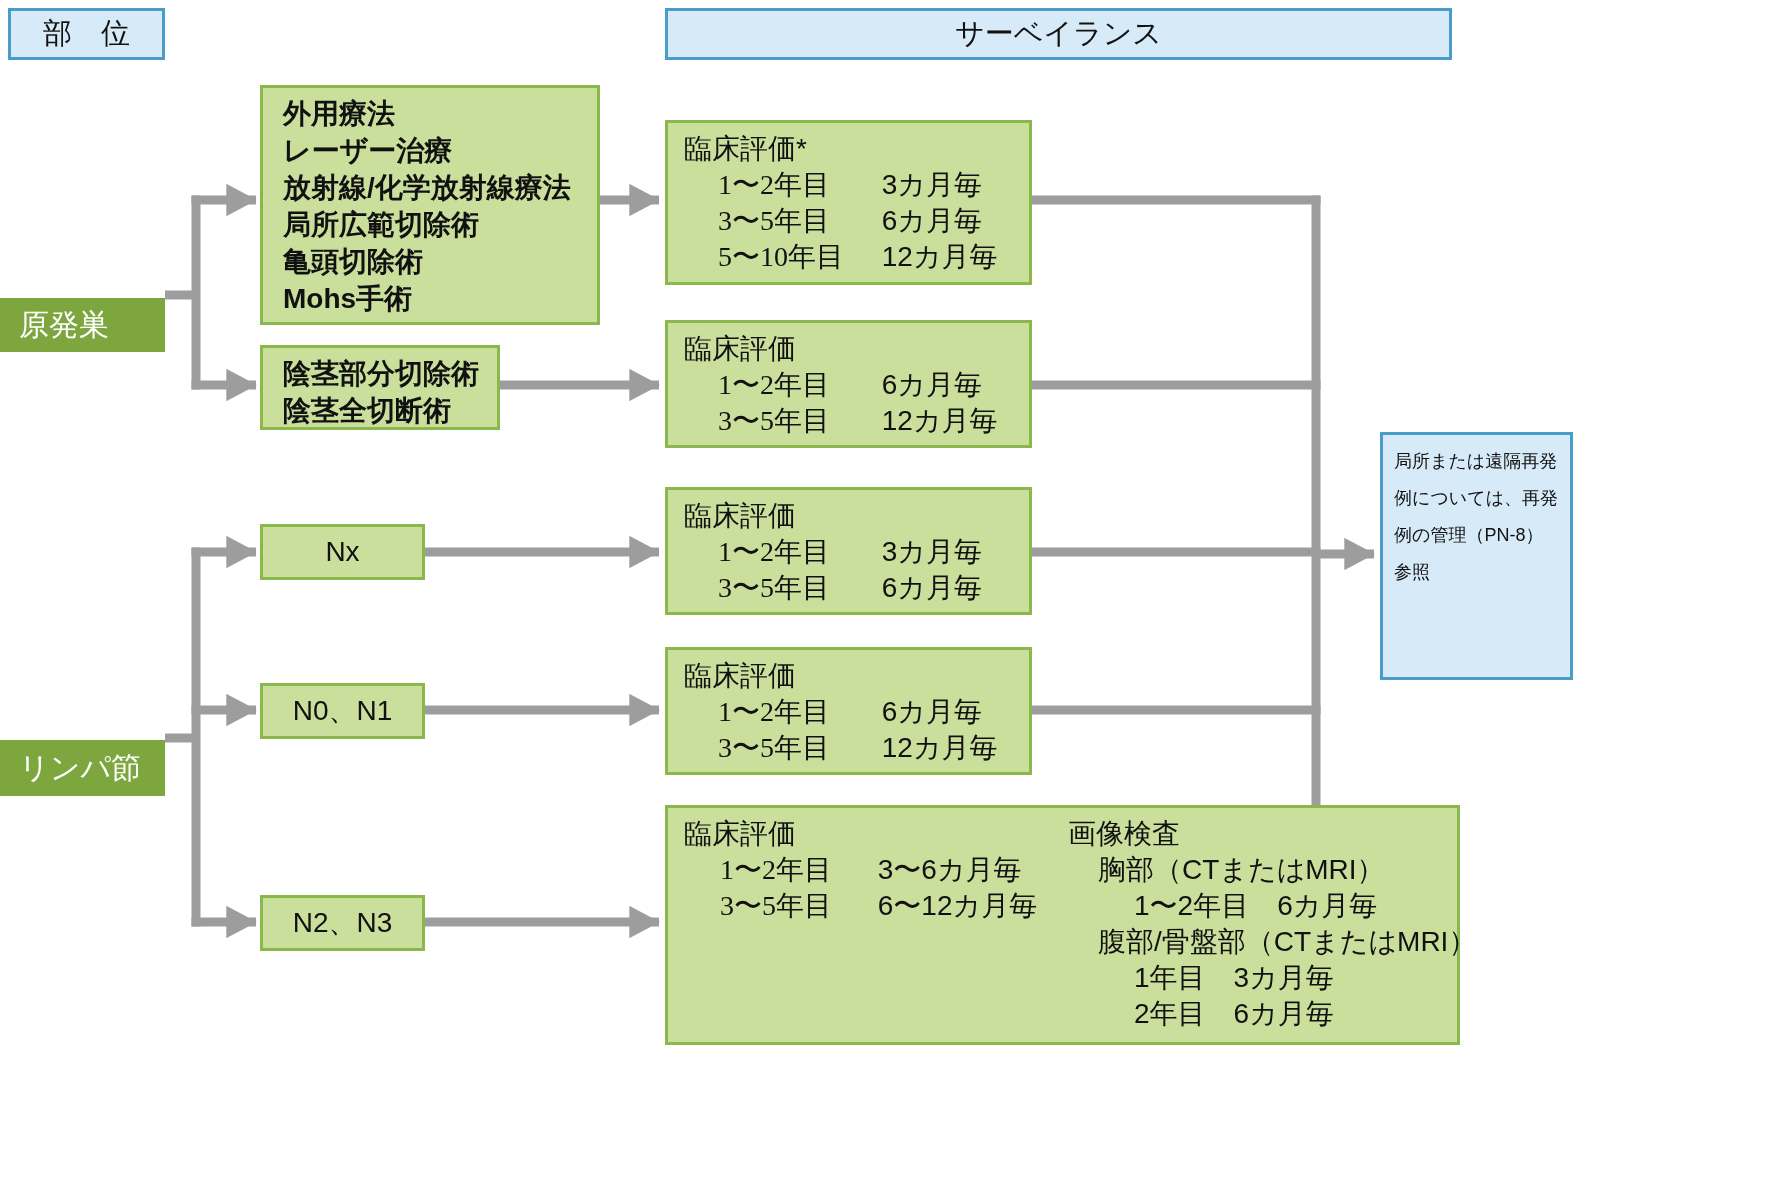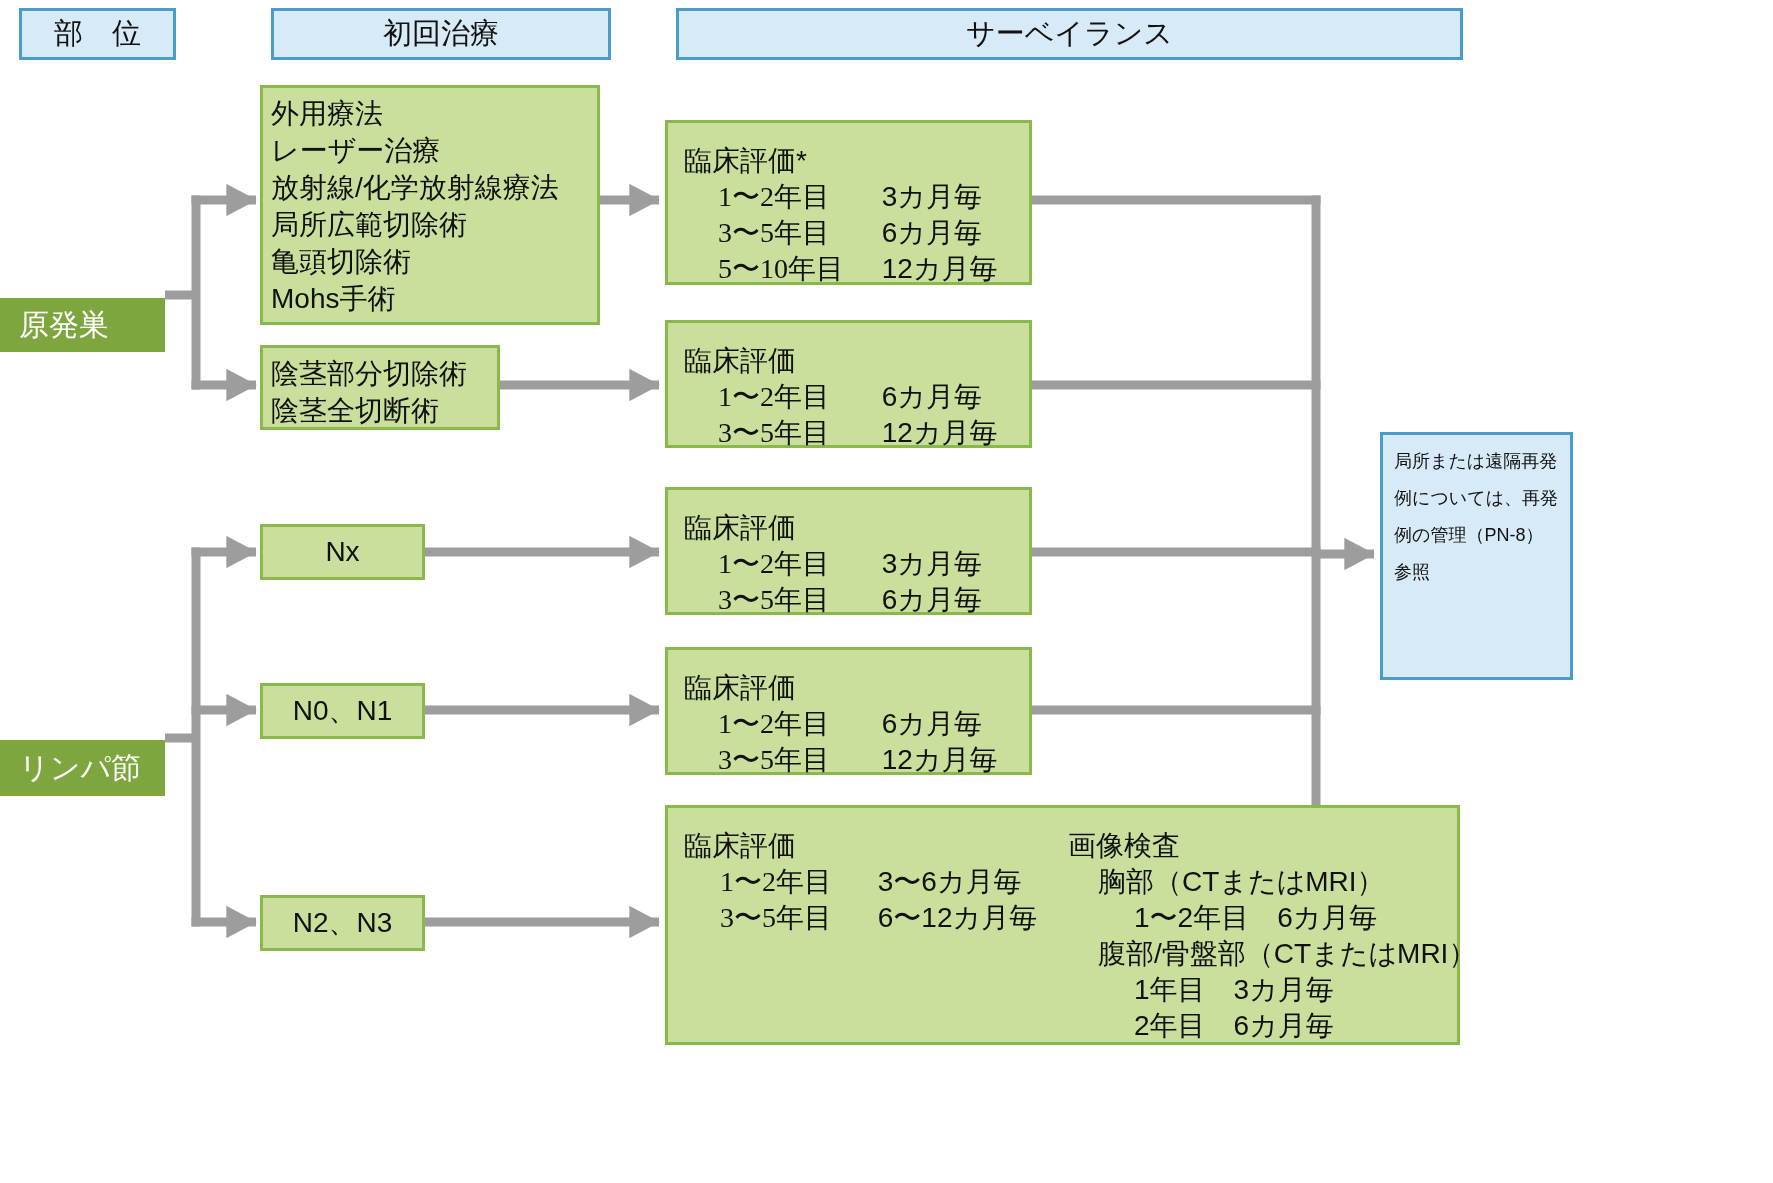--- a/index.html
+++ b/index.html
@@ -8,29 +8,29 @@
     --green-dark:#7ea63f; --arrow-gray:#9d9d9d; --text:#111111;
   }
   *{box-sizing:border-box;}
   body{margin:0;background:#ffffff;color:var(--text);
        font-family:"Liberation Sans","DejaVu Sans",sans-serif;}
   .canvas{position:relative;width:1773px;height:1183px;background:#fff;overflow:hidden;}
   .arrows{position:absolute;left:0;top:0;}
   .al{stroke:var(--arrow-gray);stroke-width:9;fill:none;}
   .ah{fill:var(--arrow-gray);}
   .bluebox{position:absolute;background:var(--blue-fill);border:3px solid var(--blue-border);}
-  .hdr{display:flex;align-items:center;justify-content:center;font-size:29px;margin-left:11px;}
+  .hdr{display:flex;align-items:center;justify-content:center;font-size:29px;}
   .site{position:absolute;background:var(--green-dark);color:#ffffff;font-size:30px;
         display:flex;align-items:center;padding-left:19px;margin-top:30px;}
   .gbox{position:absolute;background:var(--green-fill);border:3px solid var(--green-border);font-size:28px;}
   .center{display:flex;align-items:center;justify-content:center;}
-  .list{padding:7px 0 0 8px;}
+  .list{padding:7px 0 0 20px;font-weight:bold;}
   .list .line{line-height:37px;white-space:nowrap;}
   .surv{padding:8px 0 0 16px;}
-  .stitle{line-height:36px;white-space:nowrap;margin-top:12px;}
+  .stitle{line-height:36px;white-space:nowrap;}
   .srow{line-height:36px;padding-left:34px;white-space:nowrap;}
   .srow .period{display:inline-block;min-width:156px;font-family:Liberation Serif, serif;}
   .e-left{position:absolute;left:16px;top:8px;}
   .e-left .srow{padding-left:36px;}
   .e-left .srow .period{min-width:150px;}
   .e-right{position:absolute;left:400px;top:8px;}
   .iline{line-height:36px;white-space:nowrap;}
   .i1{padding-left:30px;}
   .i2{padding-left:66px;}
   .note{font-size:18px;line-height:37px;padding:8px 11px;}
@@ -71,21 +71,20 @@
       <path class="al" d="M1032,200 H1320.5"></path>
       <path class="al" d="M1032,385 H1320.5"></path>
       <path class="al" d="M1032,552 H1320.5"></path>
       <path class="al" d="M1032,710 H1320.5"></path>
       <path class="al" d="M1316,195.5 V805"></path>
       <path class="al" d="M1316,554 H1374" marker-end="url(#ah)"></path>
     </g>
   </svg>
 
   <div class="bluebox hdr" style="left:8px;top:8px;width:157px;height:52px">部　位</div>
-  <div class="bluebox hdr" style="left:260px;top:8px;width:340px;height:52px">初回治療</div>
   <div class="bluebox hdr" style="left:665px;top:8px;width:787px;height:52px">サーベイランス</div>
 
   <div class="site" style="left:0;top:268px;width:165px;height:54px">原発巣</div>
   <div class="site" style="left:0;top:710px;width:165px;height:56px">リンパ節</div>
 
   <div class="gbox list" style="left:260px;top:85px;width:340px;height:240px">
     <div class="line">外用療法</div>
     <div class="line">レーザー治療</div>
     <div class="line">放射線/化学放射線療法</div>
     <div class="line">局所広範切除術</div>

